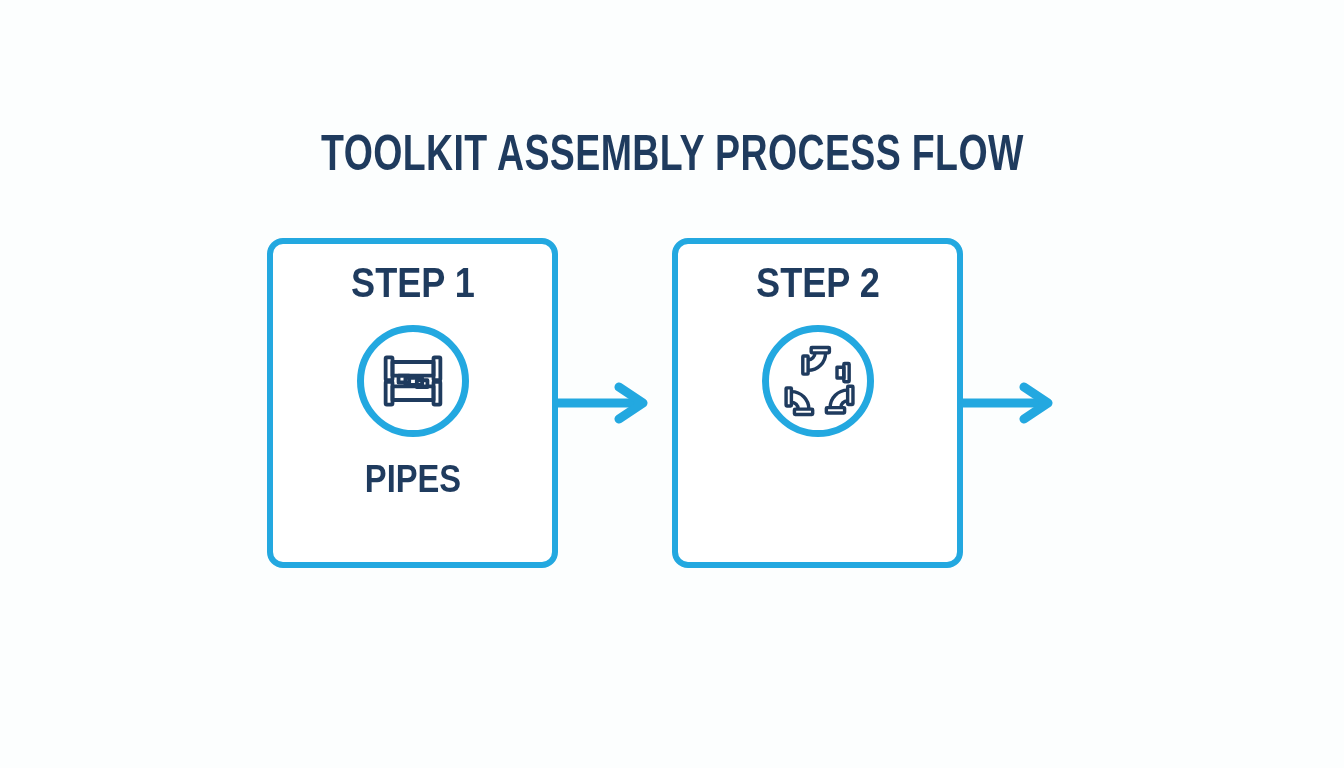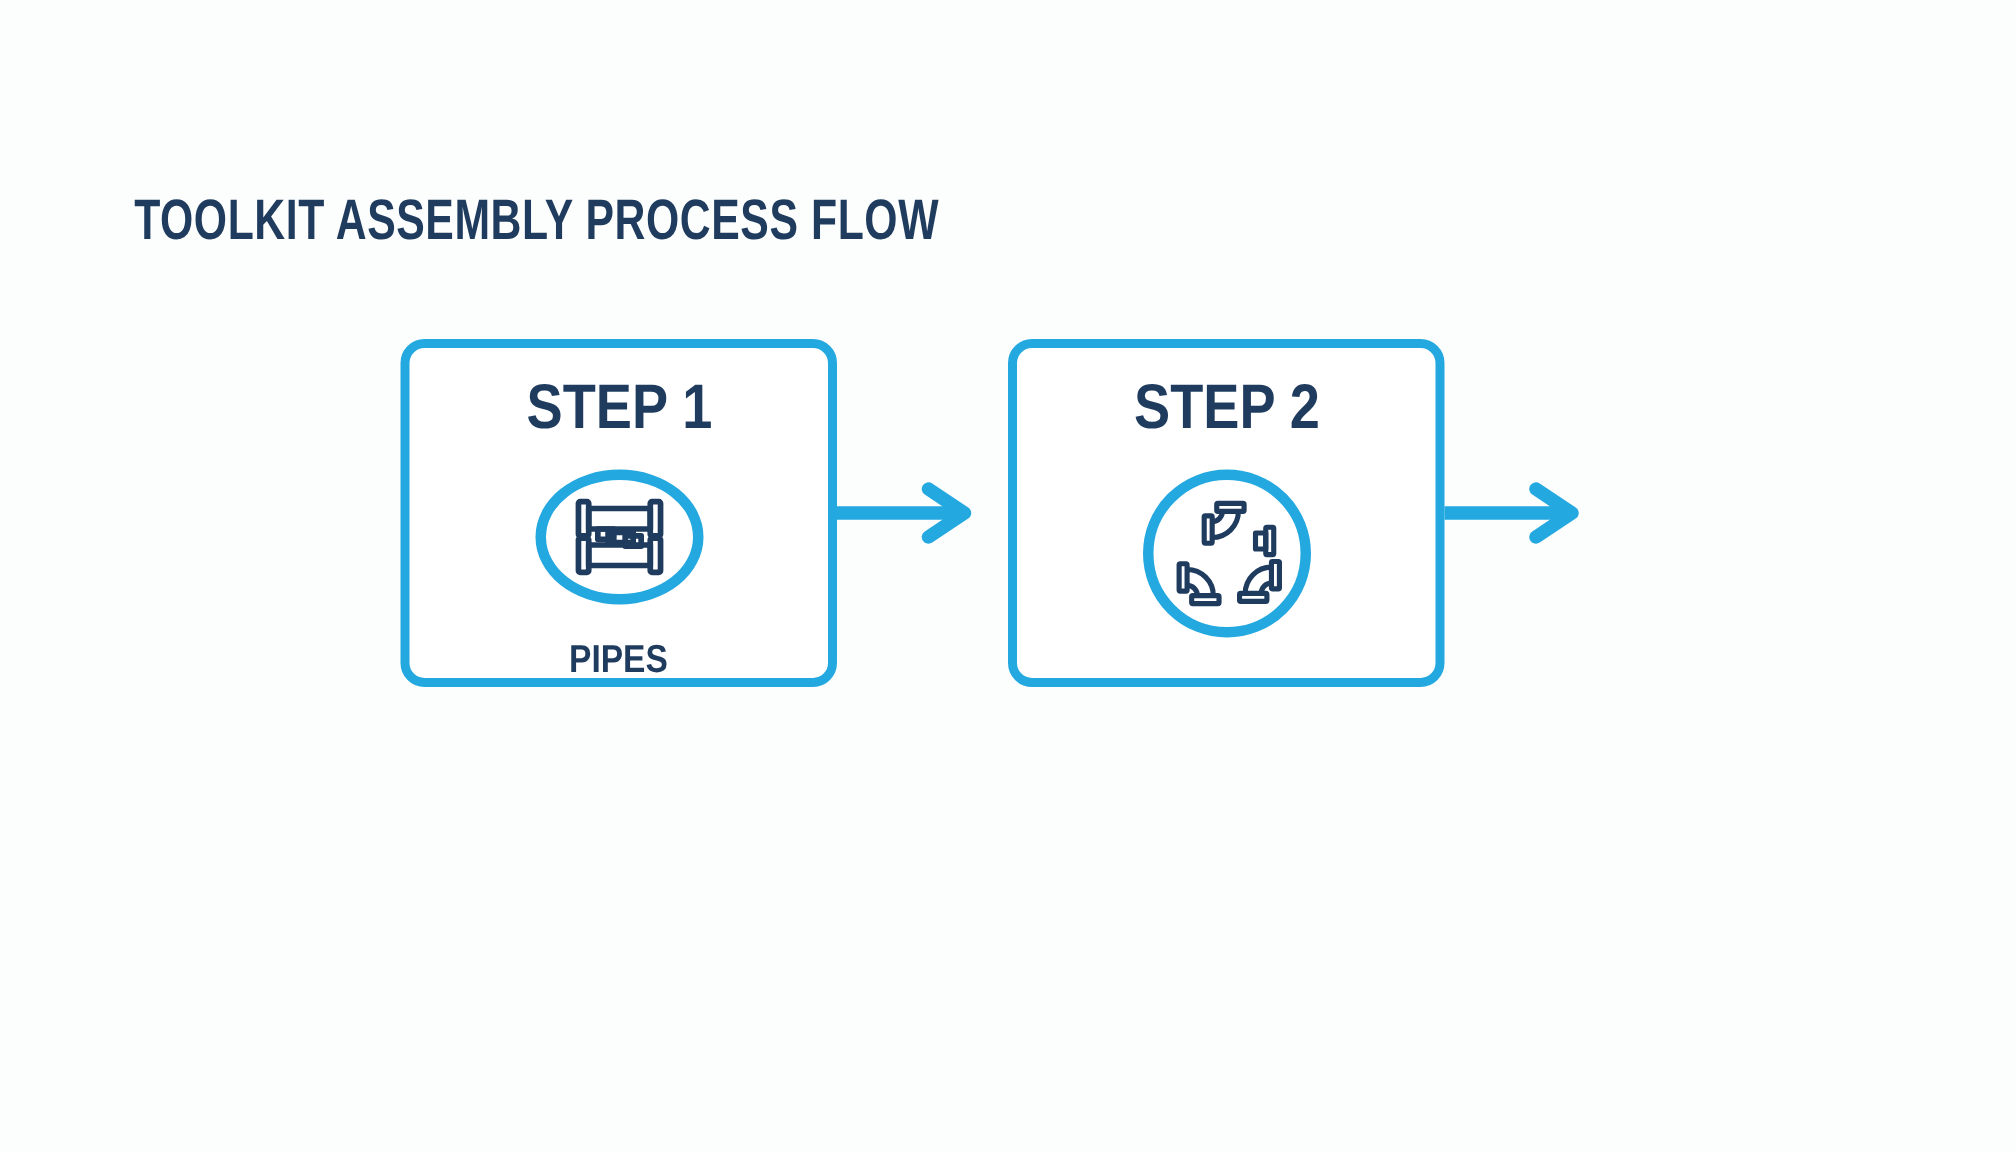--- a/index.html
+++ b/index.html
@@ -13,23 +13,23 @@
   body {
     width: 1344px;
     height: 768px;
     background: var(--background);
     font-family: "Liberation Sans", sans-serif;
     overflow: hidden;
   }
   .title {
     margin: 0;
     padding-top: 128px;
-    text-align: left;
+    text-align: center;
     color: var(--navy);
-    font-size: 38px;
+    font-size: 50px;
     font-weight: bold;
     line-height: 1;
     white-space: nowrap;
   }
   .cond-title {
     display: inline-block;
     transform: scaleX(0.75);
     transform-origin: 50% 50%;
     white-space: nowrap;
     letter-spacing: 0.5px;
@@ -41,21 +41,21 @@
     white-space: nowrap;
   }
   .flow {
     margin-top: 60px;
     display: flex;
     justify-content: center;
     align-items: center;
   }
   .step-box {
     width: 291px;
-    height: 232px;
+    height: 330px;
     border: 6px solid var(--accent-blue);
     border-radius: 16px;
     background: var(--card-bg);
     display: flex;
     flex-direction: column;
     align-items: center;
     padding-top: 16px;
   }
   .step-label {
     font-size: 42px;
@@ -69,21 +69,21 @@
     width: 112px;
     height: 112px;
     border: 7px solid var(--accent-blue);
     border-radius: 50%;
     background: var(--card-bg);
     display: flex;
     align-items: center;
     justify-content: center;
   }
   .item-label {
-    font-size: 26px;
+    font-size: 38px;
     font-weight: bold;
     color: var(--navy);
     line-height: 1;
     margin-top: 23px;
   }
   .arrow-wrap {
     width: 114px;
     height: 44px;
     display: flex;
     align-items: center;

